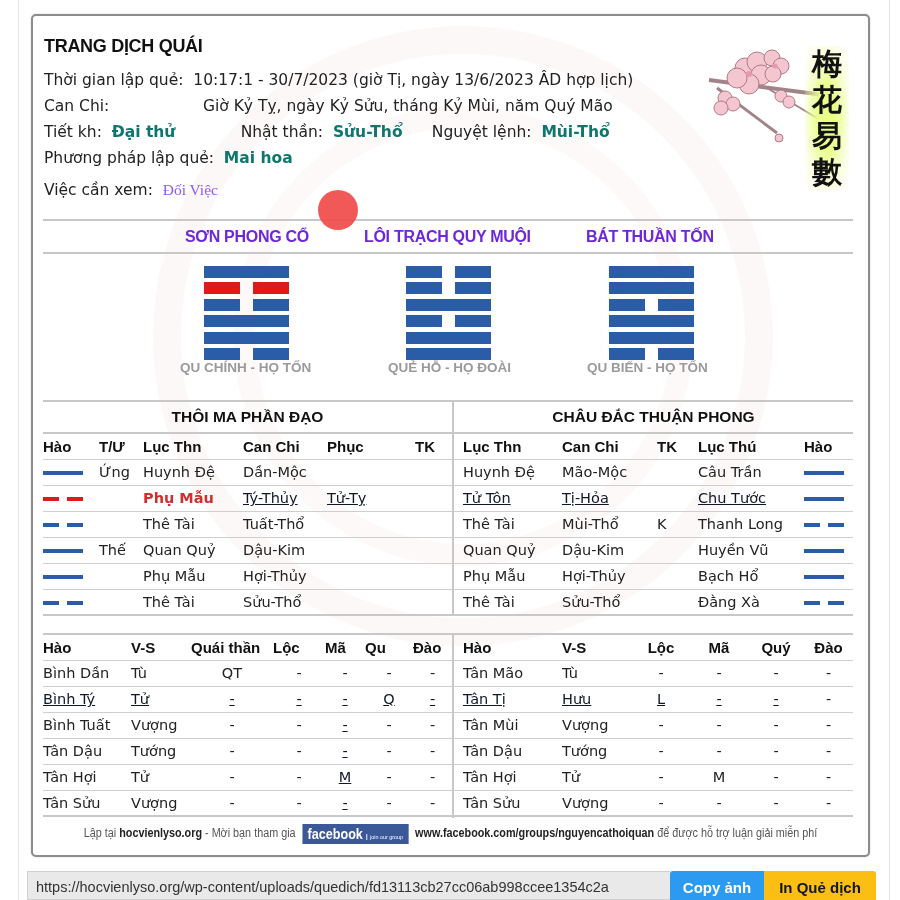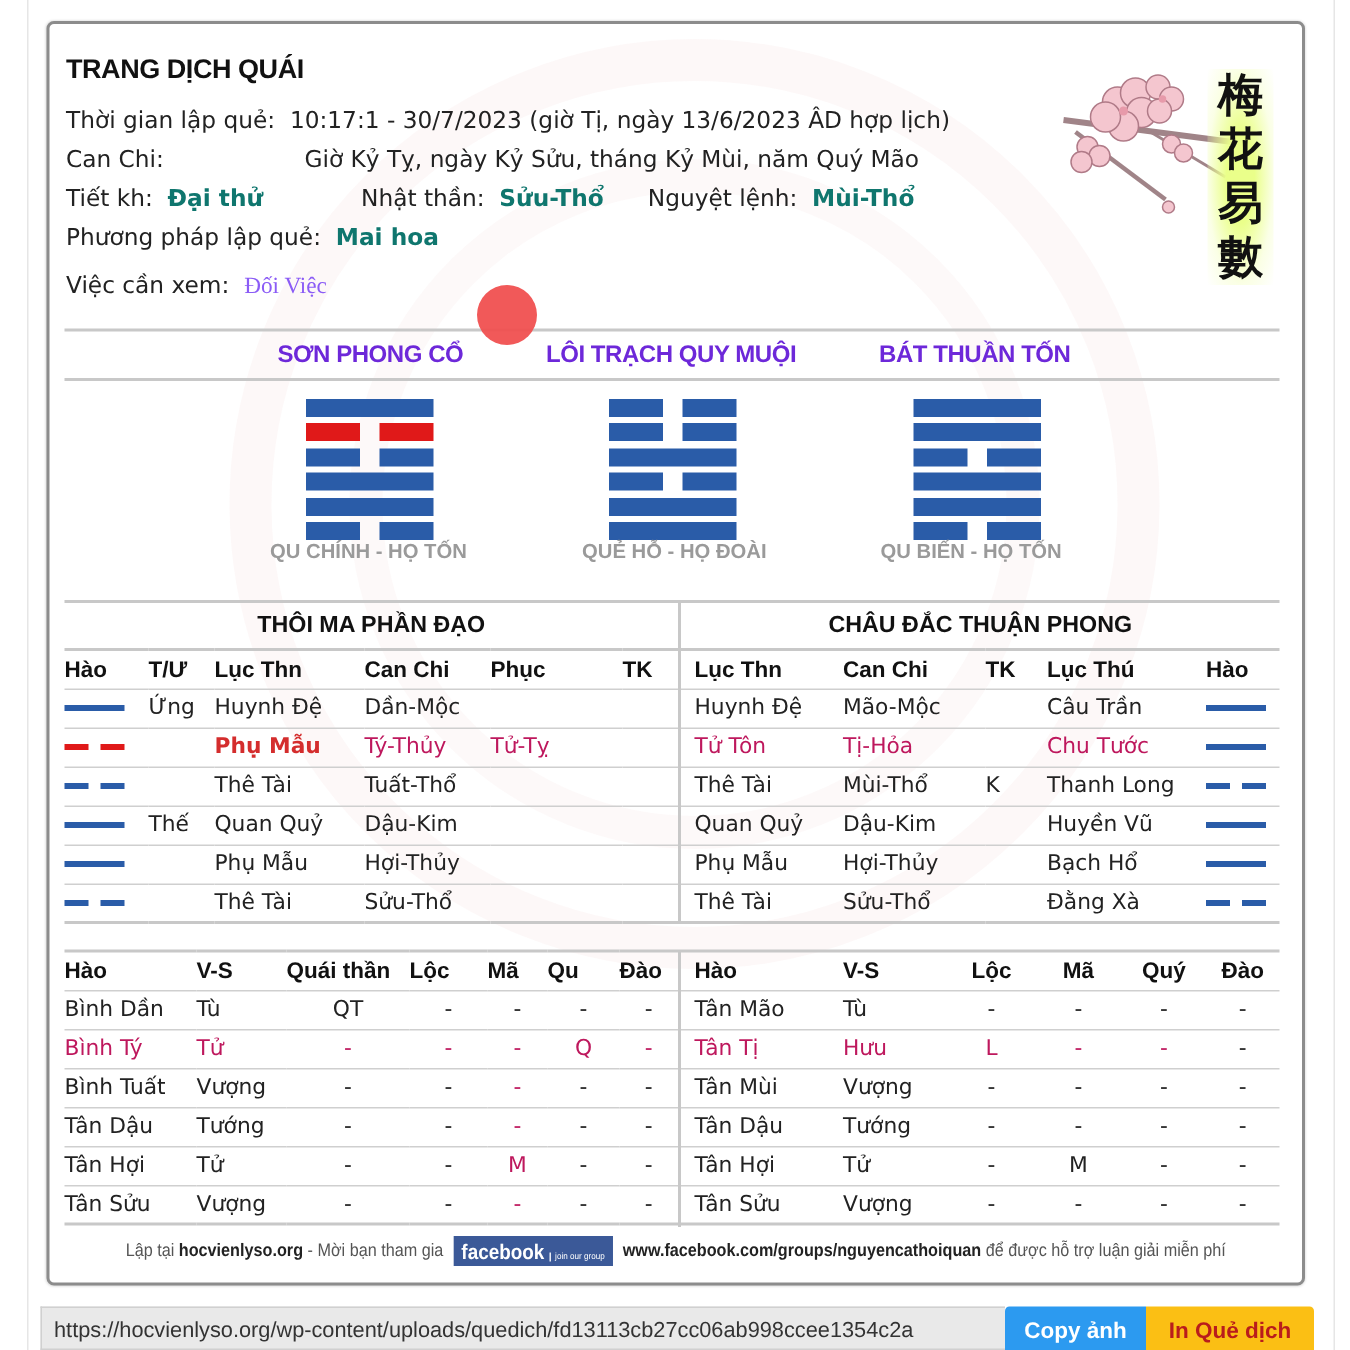--- a/index.html
+++ b/index.html
@@ -71,21 +71,21 @@
     color: #9a9a9a; white-space: nowrap; font-weight: bold;
   }
 
   
   .tbl { position: absolute; border-collapse: collapse; font-size: 14.5px; }
   .tbl td, .tbl th { padding: 0; height: 26px; white-space: nowrap; text-align: left; vertical-align: middle; }
   .tbl th { font-family: "Liberation Sans", sans-serif; font-weight: bold; font-size: 15px; color: #111; }
   .tbl tr.row td { border-top: 1px solid #cfcfcf; }
   .tbl tr.hdr th { border-top: 2px solid #c8c8c8; }
   .tbl tr.last td { border-bottom: 2px solid #c8c8c8; }
-  .red { color: #be185d; }
+  .red { color: #0f172a; text-decoration: underline; }
   .redb { color: #d42d2d; font-weight: bold; }
   .center { text-align: center !important; }
 
   .bar-full { display: inline-block; width: 40px; height: 4px; background: #2a5ca8; vertical-align: middle; }
   .bar-broken { display: inline-block; width: 40px; height: 4px; vertical-align: middle; position: relative; }
   .bar-broken::before, .bar-broken::after { content: ""; position: absolute; top: 0; width: 16px; height: 4px; background: #2a5ca8; }
   .bar-broken::before { left: 0; } .bar-broken::after { right: 0; }
   .bar-broken.redbar::before, .bar-broken.redbar::after { background: #e01919; }
 
   .section-title {
@@ -116,21 +116,21 @@
     position: absolute; left: 0; top: 0; width: 643px; height: 29px; background: #e9e9e9;
     border: 1px solid #d0d0d0; border-right: none; font-family: "Liberation Sans", sans-serif; font-size: 14.5px;
     color: #333; padding: 7px 8px; overflow: hidden; white-space: nowrap;
   }
   .btn-copy {
     position: absolute; left: 643px; top: 0; width: 94px; height: 29px; background: #2c9af0; color: #fff;
     font-family: "Liberation Sans", sans-serif; font-weight: bold; font-size: 15px; text-align: center; padding-top: 8px;
     border-top-left-radius: 3px;
   }
   .btn-print {
-    position: absolute; left: 737px; top: 0; width: 112px; height: 29px; background: #fbbf14; color: #b91c1c;
+    position: absolute; left: 737px; top: 0; width: 112px; height: 29px; background: #fbbf14; color: #0f172a;
     font-family: "Liberation Sans", sans-serif; font-weight: bold; font-size: 15px; text-align: center; padding-top: 8px;
     border-top-right-radius: 3px;
   }
 </style>
 </head>
 <body>
 
 <div class="outer-frame"></div>
 
 <div class="card">

